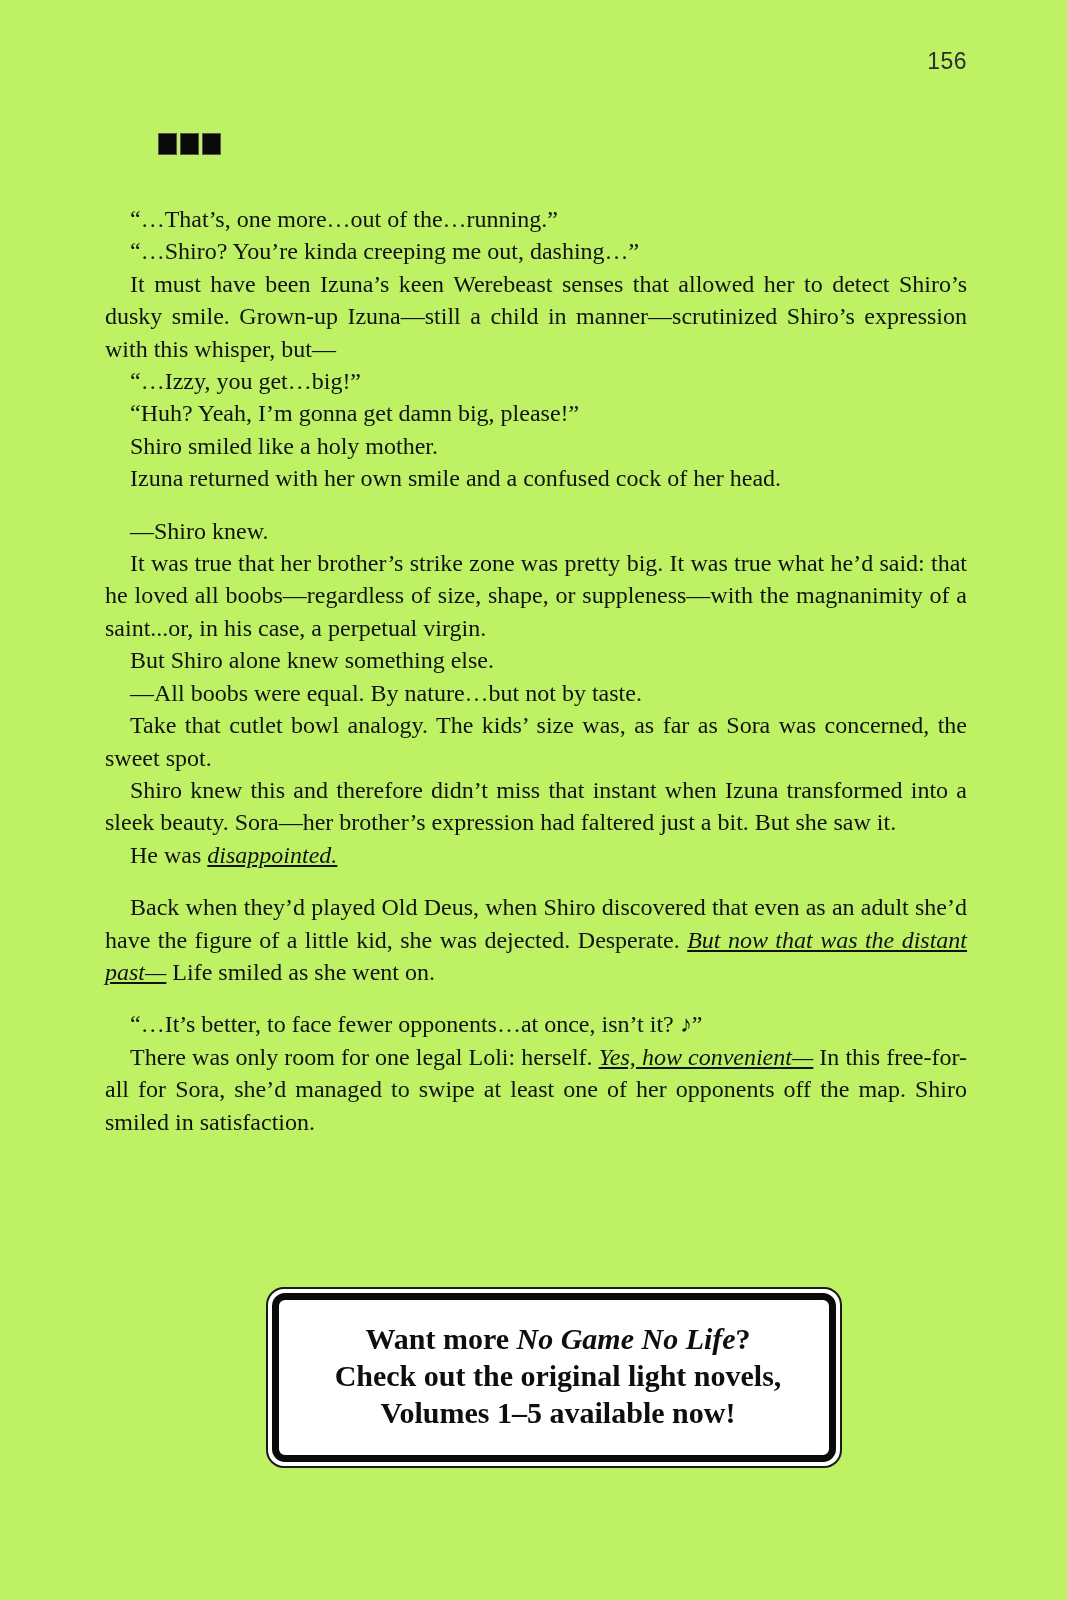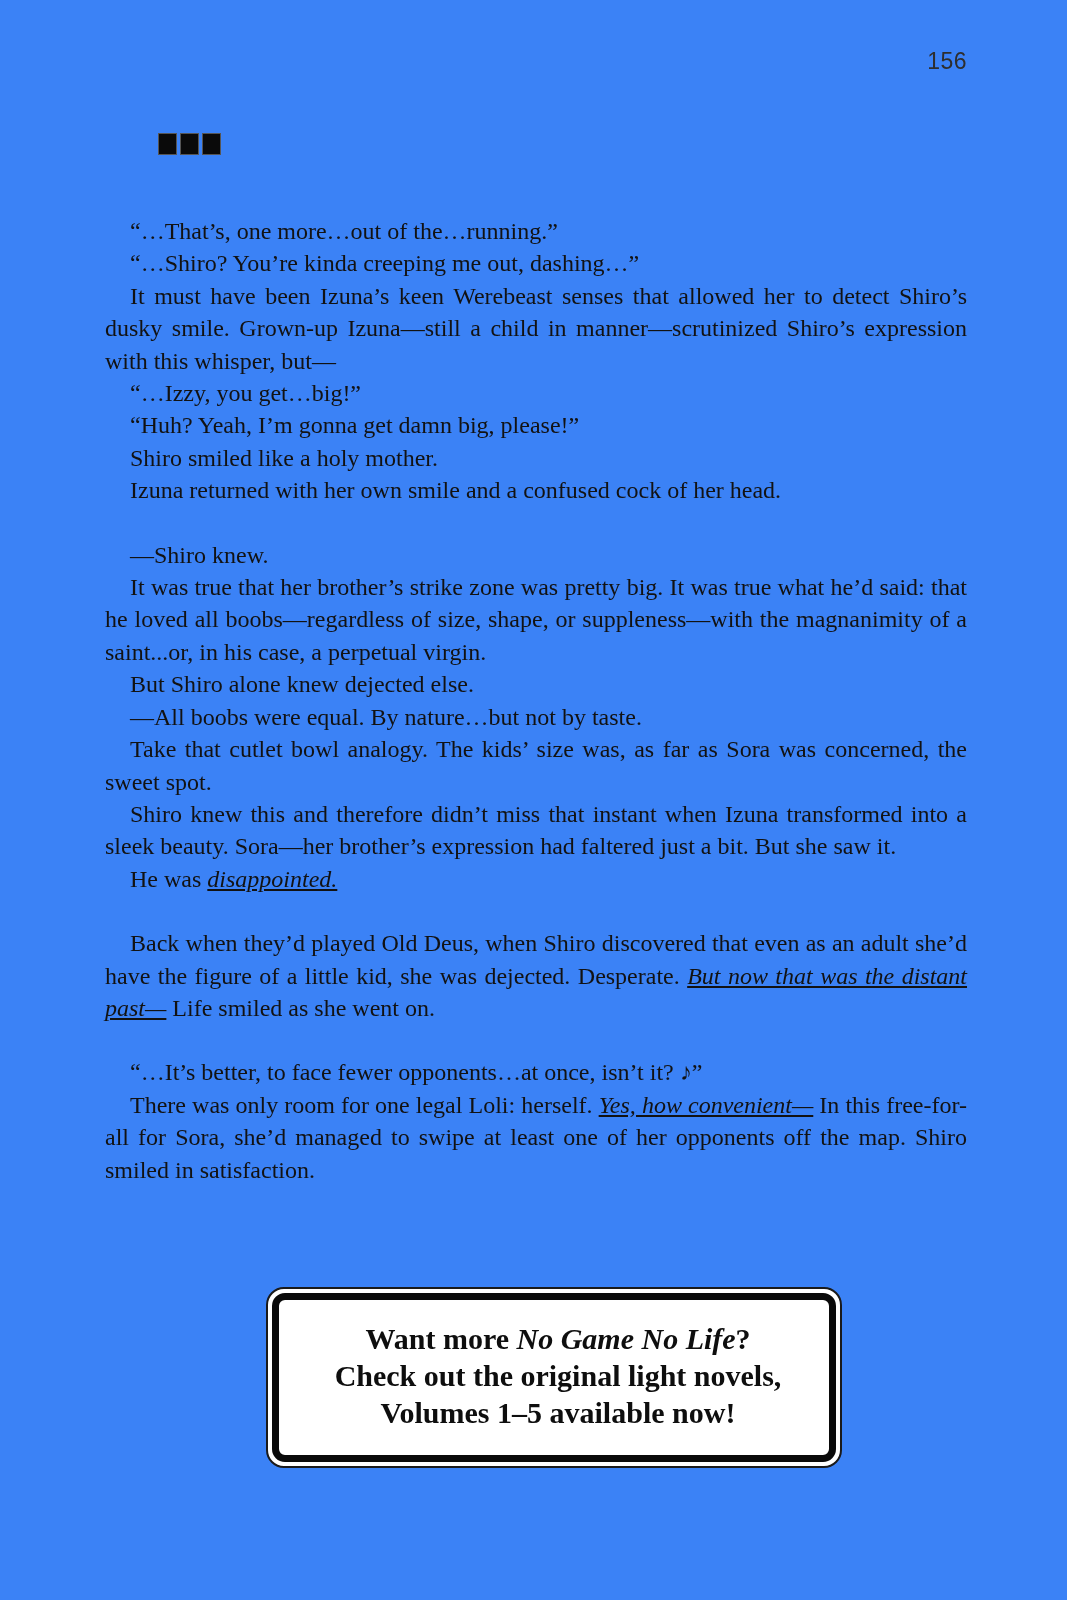--- a/index.html
+++ b/index.html
@@ -4,21 +4,21 @@
 <style>
   html, body {
     margin: 0;
     padding: 0;
     background: #ffffff;
   }
   .page {
     position: relative;
     width: 1067px;
     height: 1600px;
-    background: #3b82f6;
+    background: #bef264;
     overflow: hidden;
     font-family: "Liberation Serif", "DejaVu Serif", serif;
     color: #121212;
   }
   .page-number {
     position: absolute;
     top: 48px;
     right: 100px;
     font-family: "Liberation Sans", "DejaVu Sans", sans-serif;
     font-size: 23px;
@@ -46,21 +46,21 @@
     width: 862px;
     font-size: 24px;
     line-height: 32.4px;
     text-align: justify;
   }
   .body-text p {
     margin: 0;
     padding: 0;
   }
   .body-text p.indent { text-indent: 25px; }
-  .body-text p.space-before { margin-top: 32px; }
+  .body-text p.space-before { margin-top: 20px; }
   .body-text i { font-style: italic; text-decoration: underline; }
 
   .promo-outer {
     position: absolute;
     left: 266px;
     top: 1287px;
     width: 576px;
     box-sizing: border-box;
     border: 2px solid #1a1a1a;
     border-radius: 18px;
@@ -99,21 +99,21 @@
   <div class="body-text">
       <p class="indent space-before"><span>“…That’s, one more…out of the…running.”</span></p>
       <p class="indent"><span>“…Shiro? You’re kinda creeping me out, dashing…”</span></p>
       <p class="indent"><span>It must have been Izuna’s keen Werebeast senses that allowed her to detect Shiro’s dusky smile. Grown-up Izuna—still a child in manner—scrutinized Shiro’s expression with this whisper, but—</span></p>
       <p class="indent"><span>“…Izzy, you get…big!”</span></p>
       <p class="indent"><span>“Huh? Yeah, I’m gonna get damn big, please!”</span></p>
       <p class="indent"><span>Shiro smiled like a holy mother.</span></p>
       <p class="indent"><span>Izuna returned with her own smile and a confused cock of her head.</span></p>
       <p class="indent space-before"><span>—Shiro knew.</span></p>
       <p class="indent"><span>It was true that her brother’s strike zone was pretty big. It was true what he’d said: that he loved all boobs—regardless of size, shape, or suppleness—with the magnanimity of a saint...or, in his case, a perpetual virgin.</span></p>
-      <p class="indent"><span>But Shiro alone knew dejected else.</span></p>
+      <p class="indent"><span>But Shiro alone knew something else.</span></p>
       <p class="indent"><span>—All boobs were equal. By nature…but not by taste.</span></p>
       <p class="indent"><span>Take that cutlet bowl analogy. The kids’ size was, as far as Sora was concerned, the sweet spot.</span></p>
       <p class="indent"><span>Shiro knew this and therefore didn’t miss that instant when Izuna transformed into a sleek beauty. Sora—her brother’s expression had faltered just a bit. But she saw it.</span></p>
       <p class="indent"><span>He was </span><i>disappointed.</i></p>
       <p class="indent space-before"><span>Back when they’d played Old Deus, when Shiro discovered that even as an adult she’d have the figure of a little kid, she was dejected. Desperate. </span><i>But now that was the distant past—</i><span> Life smiled as she went on.</span></p>
       <p class="indent space-before"><span>“…It’s better, to face fewer opponents…at once, isn’t it? ♪”</span></p>
       <p class="indent"><span>There was only room for one legal Loli: herself. </span><i>Yes, how convenient—</i><span> In this free-for-all for Sora, she’d managed to swipe at least one of her opponents off the map. Shiro smiled in satisfaction.</span></p>
     </div>
 
   <div class="promo-outer">

